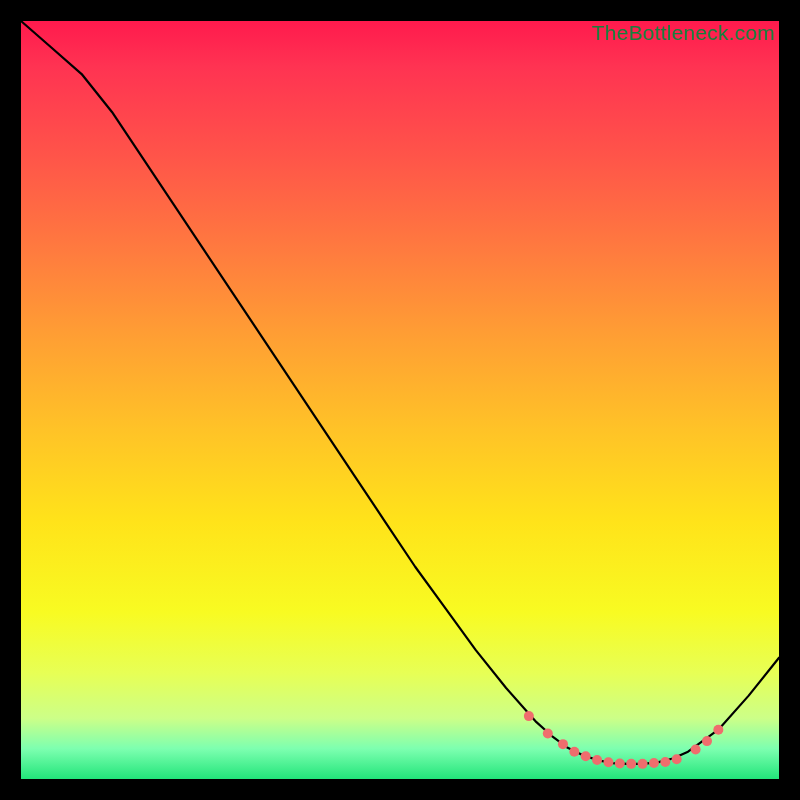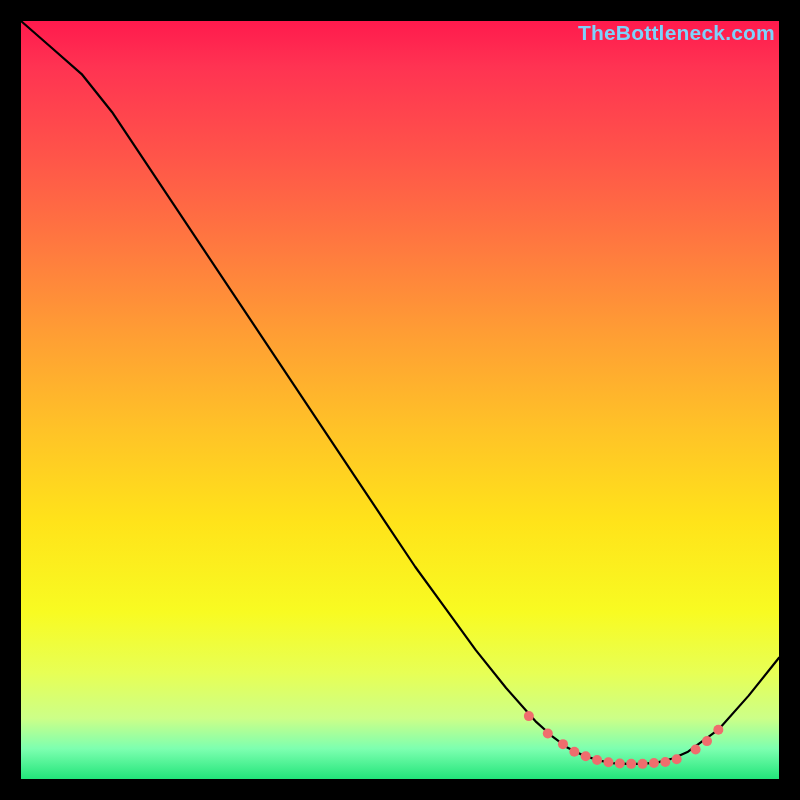--- a/index.html
+++ b/index.html
@@ -37,24 +37,23 @@
     left: 0; top: 0;
     width: 758px; height: 758px;
     overflow: visible;
   }
   .watermark {
     position: absolute;
     right: 4px;
     top: 0px;
     font-family: Arial, Helvetica, sans-serif;
     font-size: 21px;
-    color: #7dd3fc;
+    color: #15803d;
     letter-spacing: 0.2px;
     user-select: none;
-    font-weight: bold;
   }
 </style>
 </head>
 <body>
 
 <div class="frame">
   <div class="plot-area"></div>
   <svg class="curve" viewBox="0 0 758 758" preserveAspectRatio="none">
     <path id="main-curve" fill="none" stroke="#000" stroke-width="2.2" stroke-linejoin="round" stroke-linecap="round" d="M0.00 0.00 L30.32 26.53 L60.64 53.06 L90.96 90.96 L121.28 136.44 L151.60 181.92 L181.92 227.40 L212.24 272.88 L242.56 318.36 L272.88 363.84 L303.20 409.32 L333.52 454.80 L363.84 500.28 L394.16 545.76 L424.48 587.45 L454.80 629.14 L485.12 667.04 L515.44 701.15 L530.60 714.79 L545.76 726.16 L560.92 733.74 L576.08 739.05 L591.24 742.08 L606.40 742.84 L621.56 742.84 L636.72 741.32 L651.88 737.53 L667.04 730.71 L697.36 708.73 L727.68 674.62 L758.00 636.72"></path>
     <g id="marker-group">

